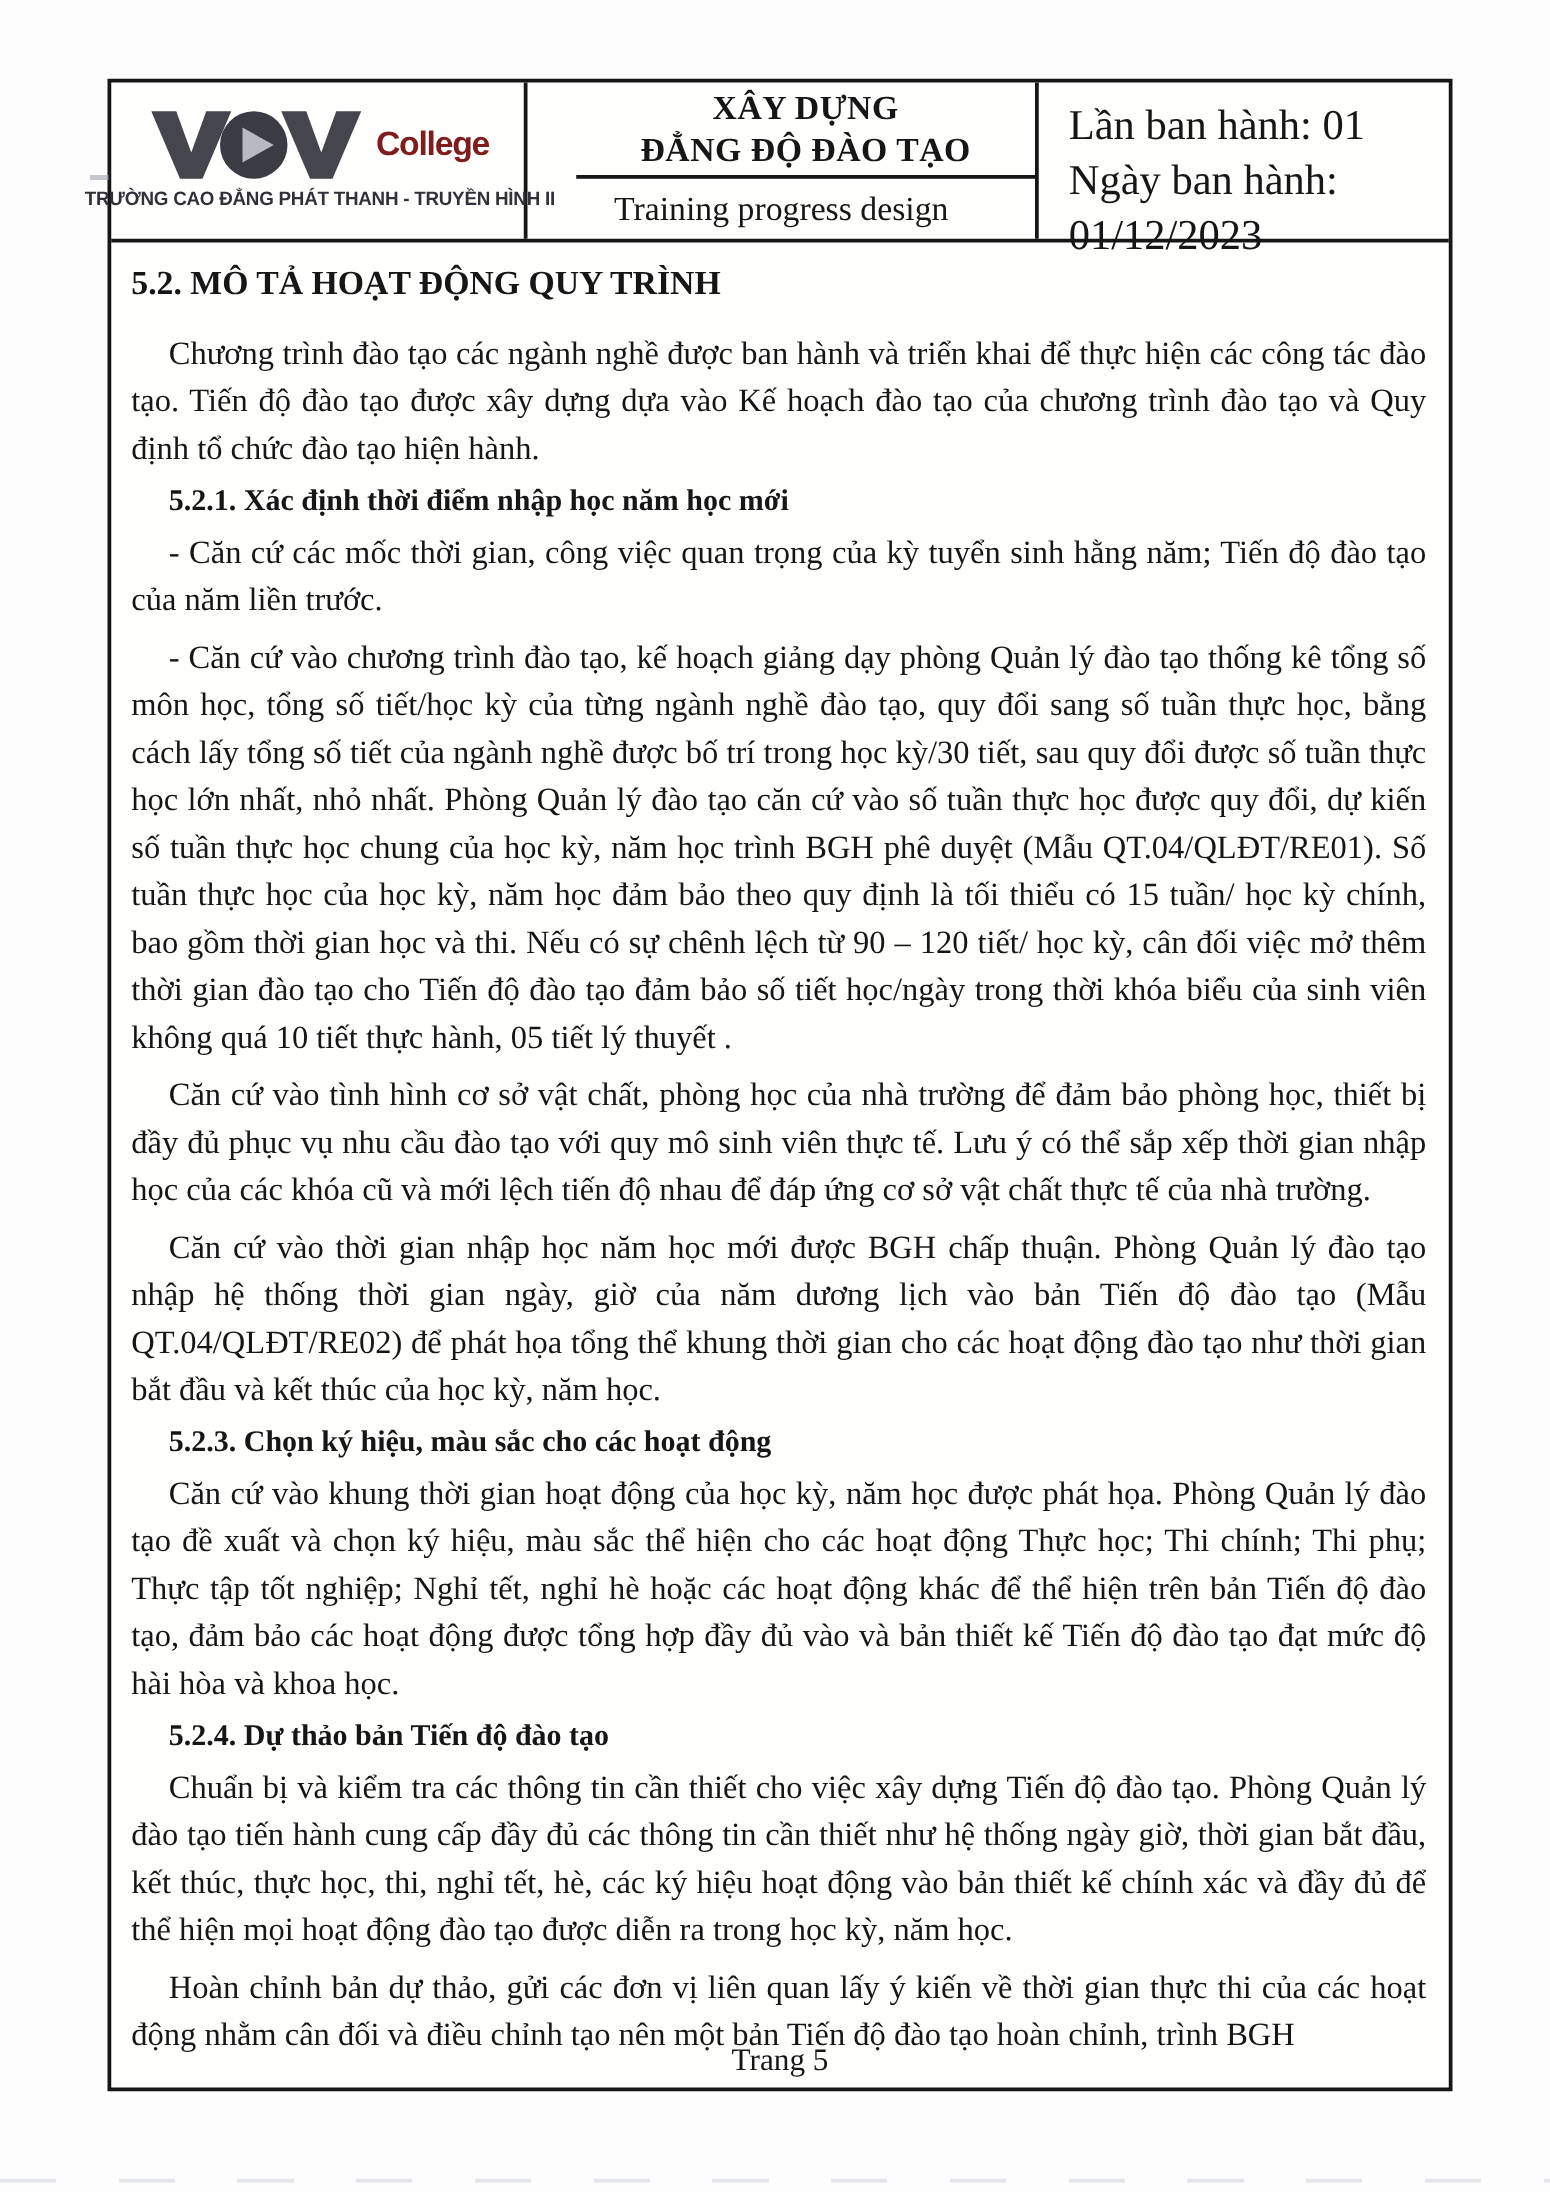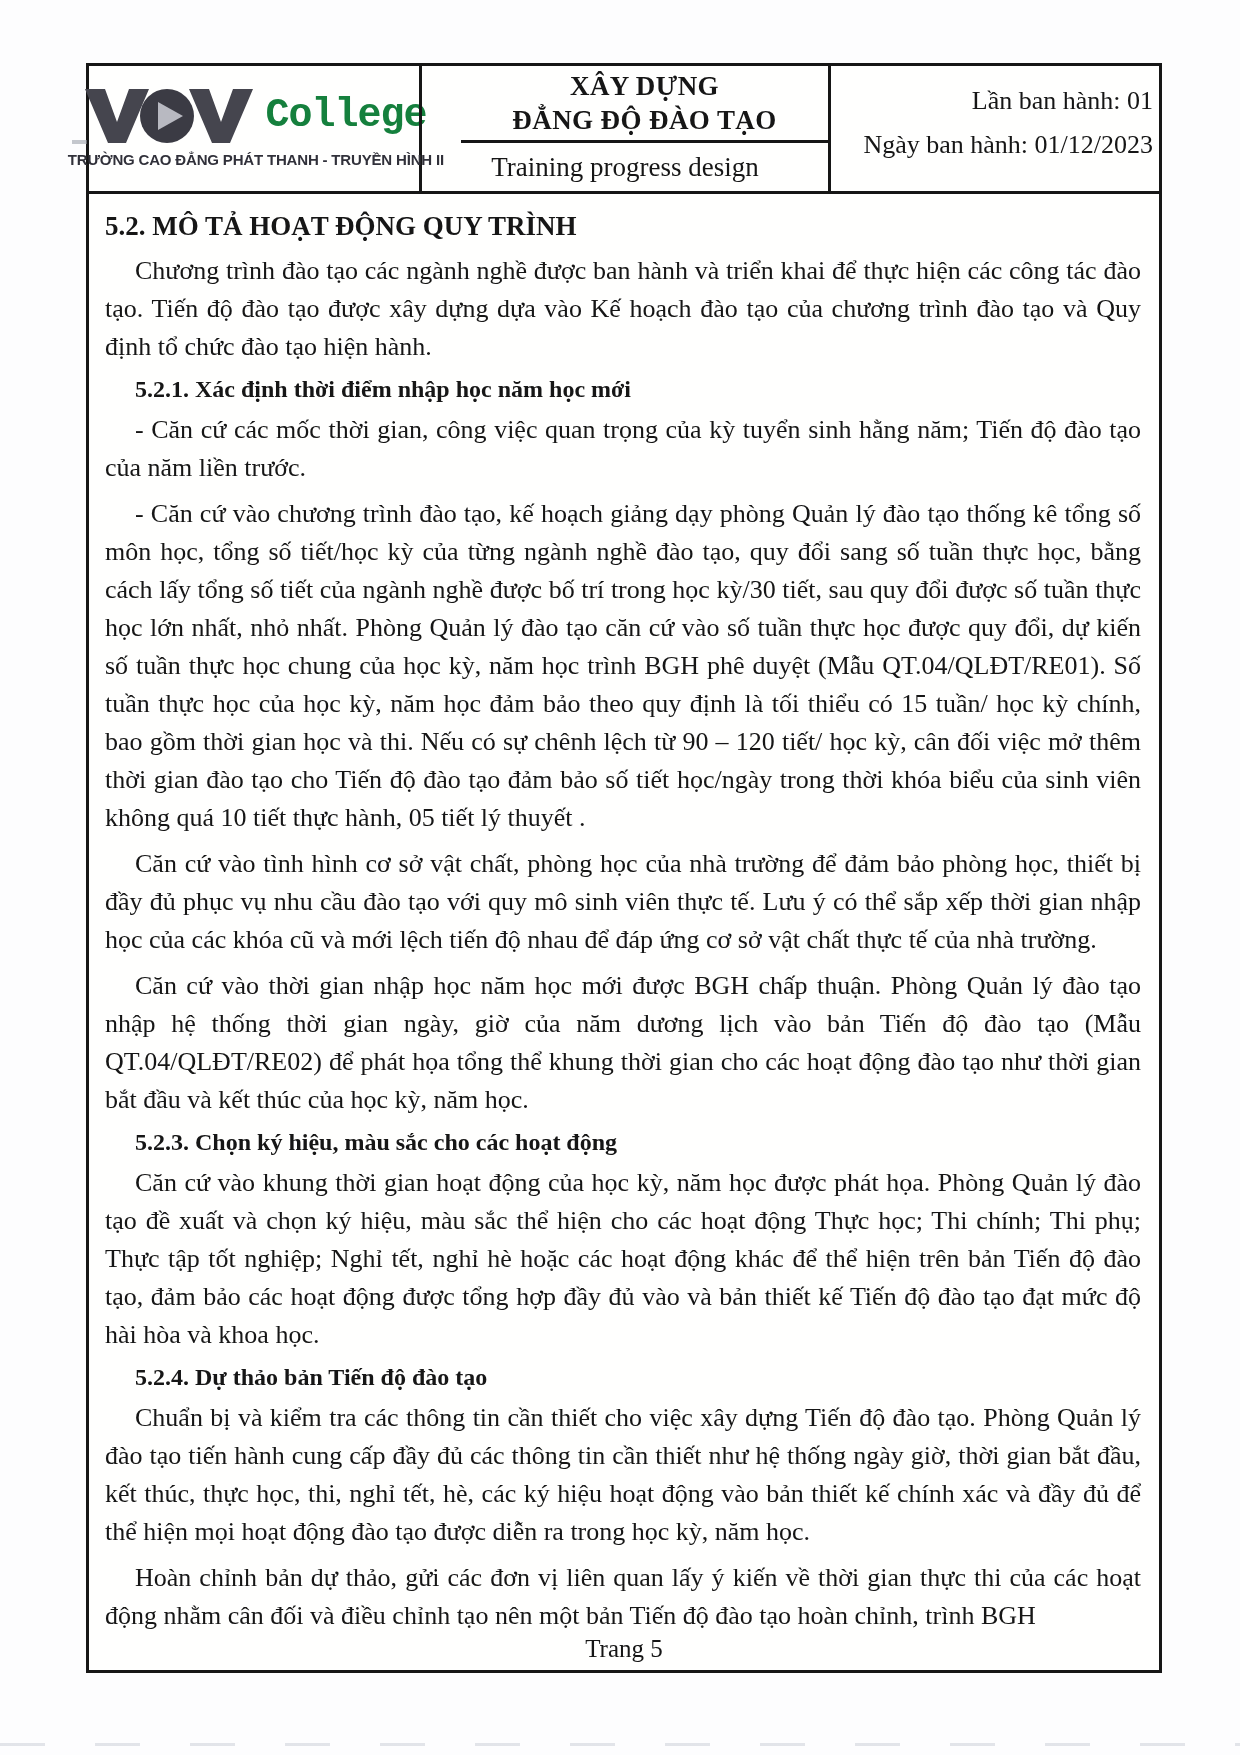--- a/index.html
+++ b/index.html
@@ -18,45 +18,45 @@
   }
   
   .hdr { display:flex; height:128px; border-bottom:3px solid #161616; }
   .hdr-logo {
     width:330px; display:flex; flex-direction:column;
     justify-content:center; align-items:center; padding:6px 4px 8px 8px;
   }
   .logo-row { display:flex; align-items:center; gap:12px; }
   .logo-mark { display:block; }
   .logo-college {
-    font-family:Liberation Mono, monospace;
-    font-weight:bold; font-size:40px; color:#15803d; letter-spacing:-1px;
+    font-family:Liberation Sans, sans-serif;
+    font-weight:bold; font-size:27px; color:#7f1d1d; letter-spacing:-1px;
   }
   .logo-sub {
     margin-top:7px; font-family:"Liberation Sans","DejaVu Sans",sans-serif;
     font-weight:bold; font-size:15.5px; color:#31313a;
     letter-spacing:-0.2px; white-space:nowrap; transform:scaleX(0.97);
   }
   .hdr-title {
     width:412px; border-left:3px solid #161616; border-right:3px solid #161616;
     display:flex; flex-direction:column;
   }
   .title-main {
     height:77px; border-bottom:3px solid #161616;
     display:flex; flex-direction:column; justify-content:center; align-items:center;
     font-weight:bold; font-size:27px; line-height:34px; letter-spacing:.4px;margin-left:39px;
   }
   .title-sub {
     flex:1; display:flex; justify-content:center; align-items:center;
     font-size:27px;
   }
-  .hdr-issue { flex:1; padding:13px 6px 0 3px; font-size:26px; line-height:44px;text-align:right; }
+  .hdr-issue { flex:1; padding:13px 6px 0 24px; font-size:34px; line-height:44px; }
   
   .content { padding:8px 18px 0 16px; text-align:justify; }
-  .sec-h1 { font-weight:bold; font-size:27px; margin:9px 0 10px 0; text-align:left; }
+  .sec-h1 { font-weight:bold; font-size:27px; margin:9px 0 22px 0; text-align:left; }
   .sub-h { font-weight:bold; font-size:24px; margin:10px 0 8px 30px; text-align:left; }
   .para { font-size:26px; line-height:38px; text-indent:30px; margin-bottom:8px; }
   .footer-page {
     position:absolute; bottom:7px; left:0; width:100%;
     text-align:center; font-size:25px;
   }
   
   .scan-line-bottom {
     position:absolute; left:0; top:1743px; width:1240px; height:3px;
     background:repeating-linear-gradient(90deg,#ccd0d8 0 45px,transparent 45px 95px);

